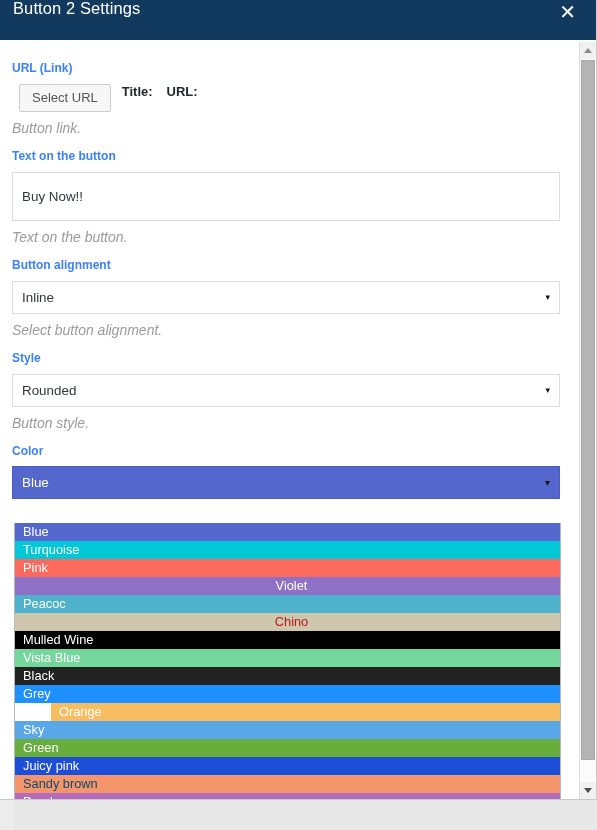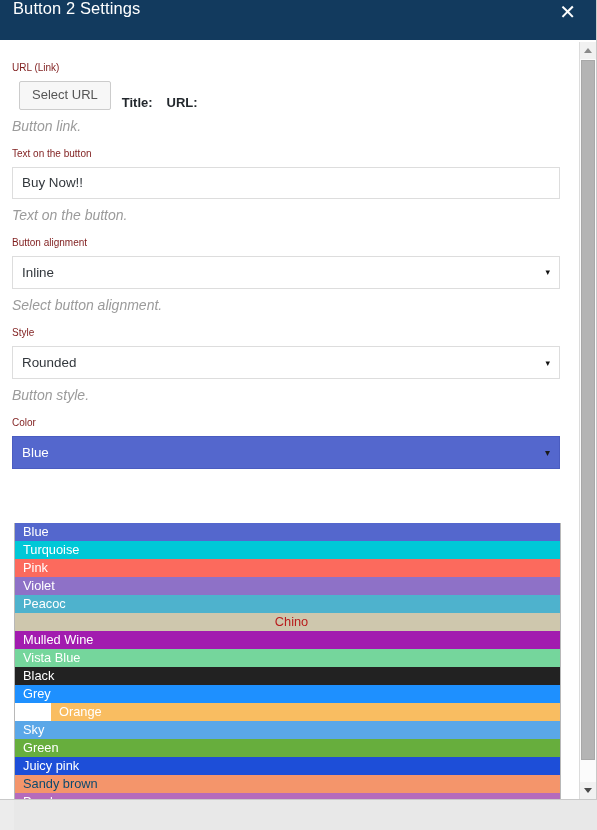--- a/index.html
+++ b/index.html
@@ -70,38 +70,38 @@
   .form {
     position: absolute;
     left: 0; top: 0;
     width: 570px;
     padding: 10px 0 0 12px;
   }
 
   .field { margin-bottom: 0; }
 
   .field-label {
-    font-size: 10px;
-    font-weight: normal;
-    color: #7f1d1d;
+    font-size: 12px;
+    font-weight: bold;
+    color: #3b82f6;
     margin: 9px 0 7px 0;
     line-height: 1.3;
   }
 
   .field-help {
     font-size: 14px;
     font-style: italic;
     color: #9b9b9b;
     margin: 7px 0 12px 0;
     line-height: 1.3;
   }
 
   .url-row {
     display: flex;
-    align-items: flex-end;
+    align-items: flex-start;
     gap: 11px;
     margin-bottom: 2px;
     padding-left: 7px;
   }
   .btn-select-url {
     background: #f7f7f7;
     border: 1px solid #ccc;
     border-radius: 2px;
     color: #555;
     font-size: 13px;
@@ -113,21 +113,21 @@
   .url-meta {
     font-size: 13px;
     font-weight: bold;
     color: #23282d;
   }
   .url-meta + .url-meta { margin-left: 3px; }
 
   .text-input {
     display: block;
     width: 548px;
-    height: 32px;
+    height: 49px;
     padding: 4px 9px;
     border: 1px solid #dddddd;
     border-radius: 0;
     background: #fff;
     font-size: 13.4px;
     font-family: "Liberation Sans", sans-serif;
     color: #32373c;
     outline: none;
   }
 
@@ -312,24 +312,24 @@
             <span class="select-arrow">▾</span>
           </div>
         </div>
 
       </div>
 
       <div class="dropdown" id="color-dropdown">
           <div class="option" style="background: rgb(84, 103, 205); color: rgb(255, 255, 255);">Blue</div>
           <div class="option" style="background: rgb(0, 200, 215); color: rgb(255, 255, 255);">Turquoise</div>
           <div class="option" style="background: rgb(252, 106, 93); color: rgb(255, 255, 255);">Pink</div>
-          <div class="option" style="background: rgb(142, 113, 199); color: rgb(255, 255, 255);">Violet</div>
+          <div class="option" style="background: rgb(142, 113, 199); color: rgb(255, 255, 255); text-align: center;">Violet</div>
           <div class="option" style="background: rgb(78, 178, 205); color: rgb(255, 255, 255);">Peacoc</div>
           <div class="option" style="background: rgb(206, 199, 173); color: #b91c1c; text-align: center;">Chino</div>
-          <div class="option" style="background: #a21caf; color: rgb(255, 255, 255);">Mulled Wine</div>
+          <div class="option" style="background: #000000; color: rgb(255, 255, 255);">Mulled Wine</div>
           <div class="option" style="background: rgb(117, 214, 156); color: rgb(255, 255, 255);">Vista Blue</div>
           <div class="option" style="background: rgb(34, 34, 34); color: rgb(255, 255, 255);">Black</div>
           <div class="option" style="background: rgb(30, 144, 255); color: rgb(255, 255, 255);">Grey</div>
           <div class="option" style="background: rgb(249, 189, 97); color: rgb(255, 255, 255); margin-left: 36px;">Orange</div>
           <div class="option" style="background: rgb(90, 167, 232); color: rgb(255, 255, 255);">Sky</div>
           <div class="option" style="background: rgb(103, 174, 61); color: rgb(255, 255, 255);">Green</div>
           <div class="option" style="background: #1d4ed8; color: rgb(255, 255, 255);">Juicy pink</div>
           <div class="option" style="background: rgb(244, 149, 107); color: #0c4a6e;">Sandy brown</div>
           <div class="option" style="background: rgb(181, 107, 188); color: rgb(255, 255, 255);">Purple</div>
         </div>

